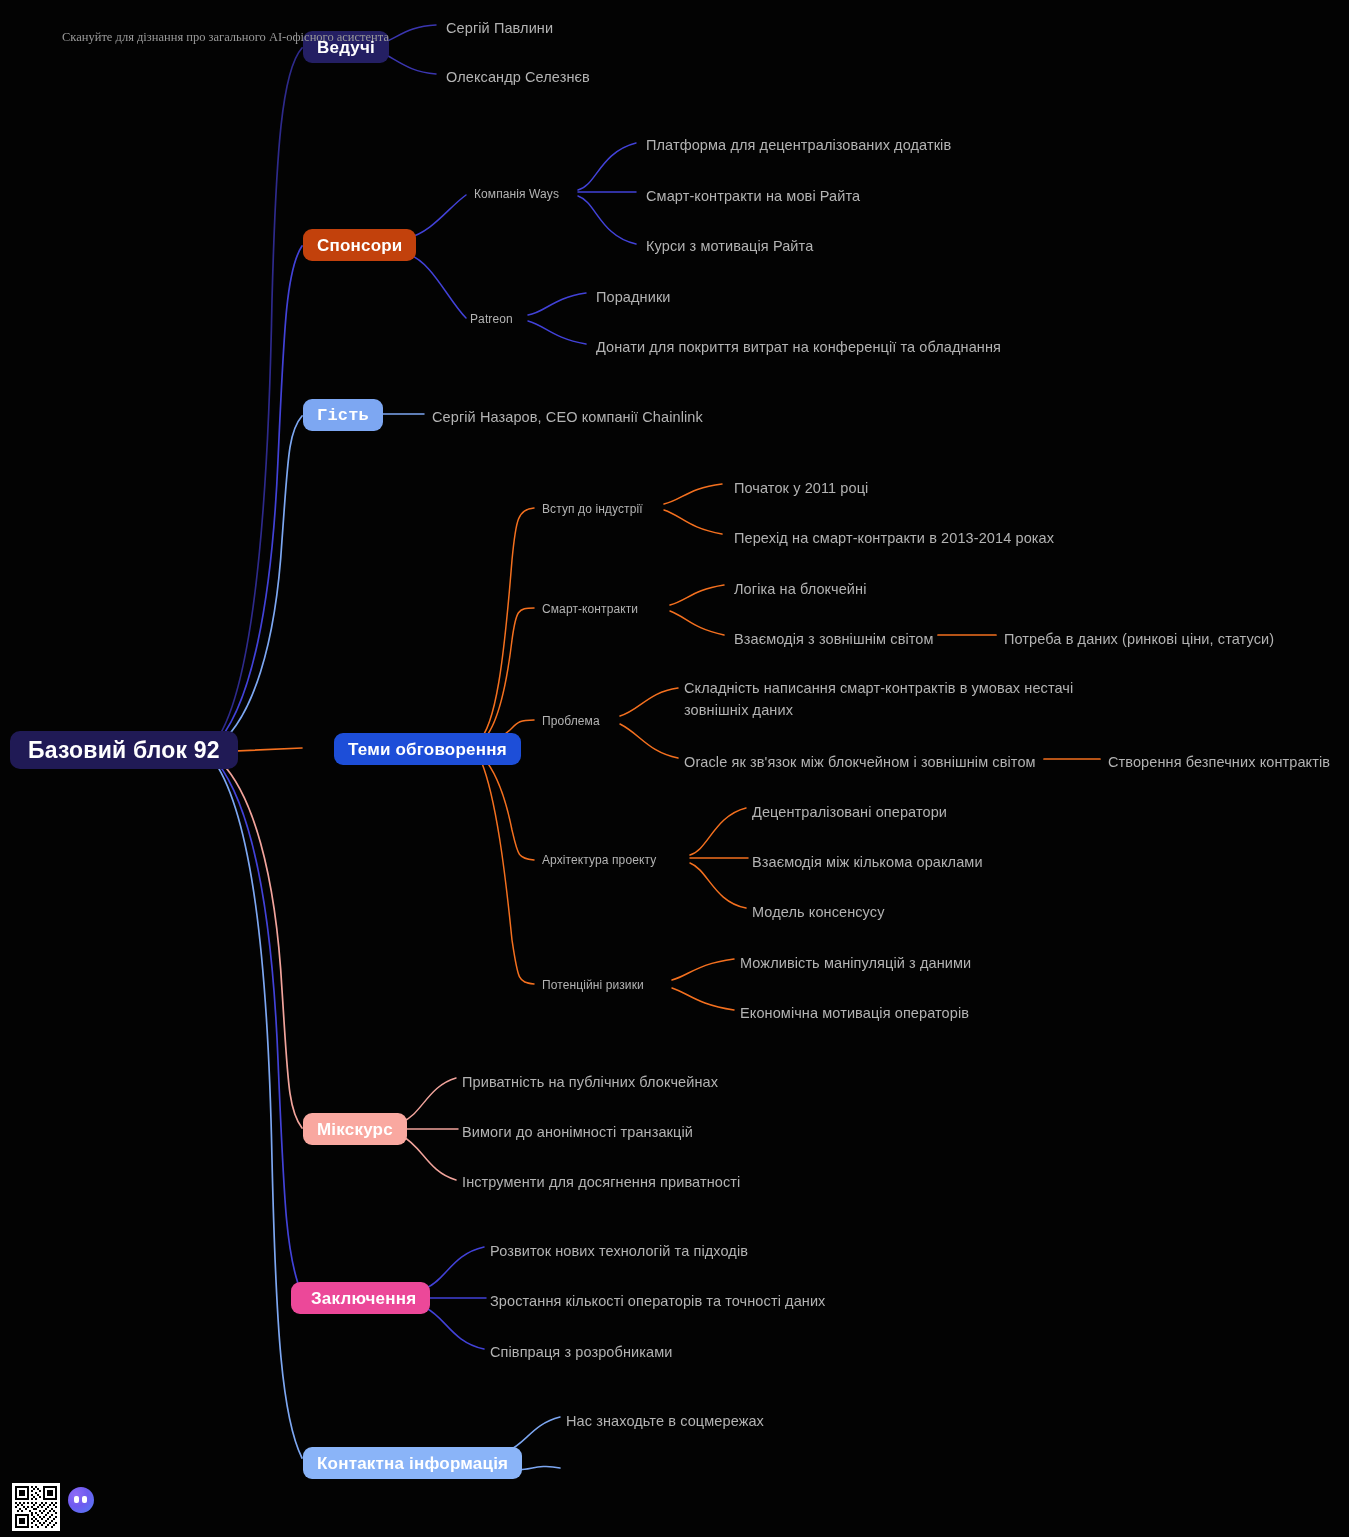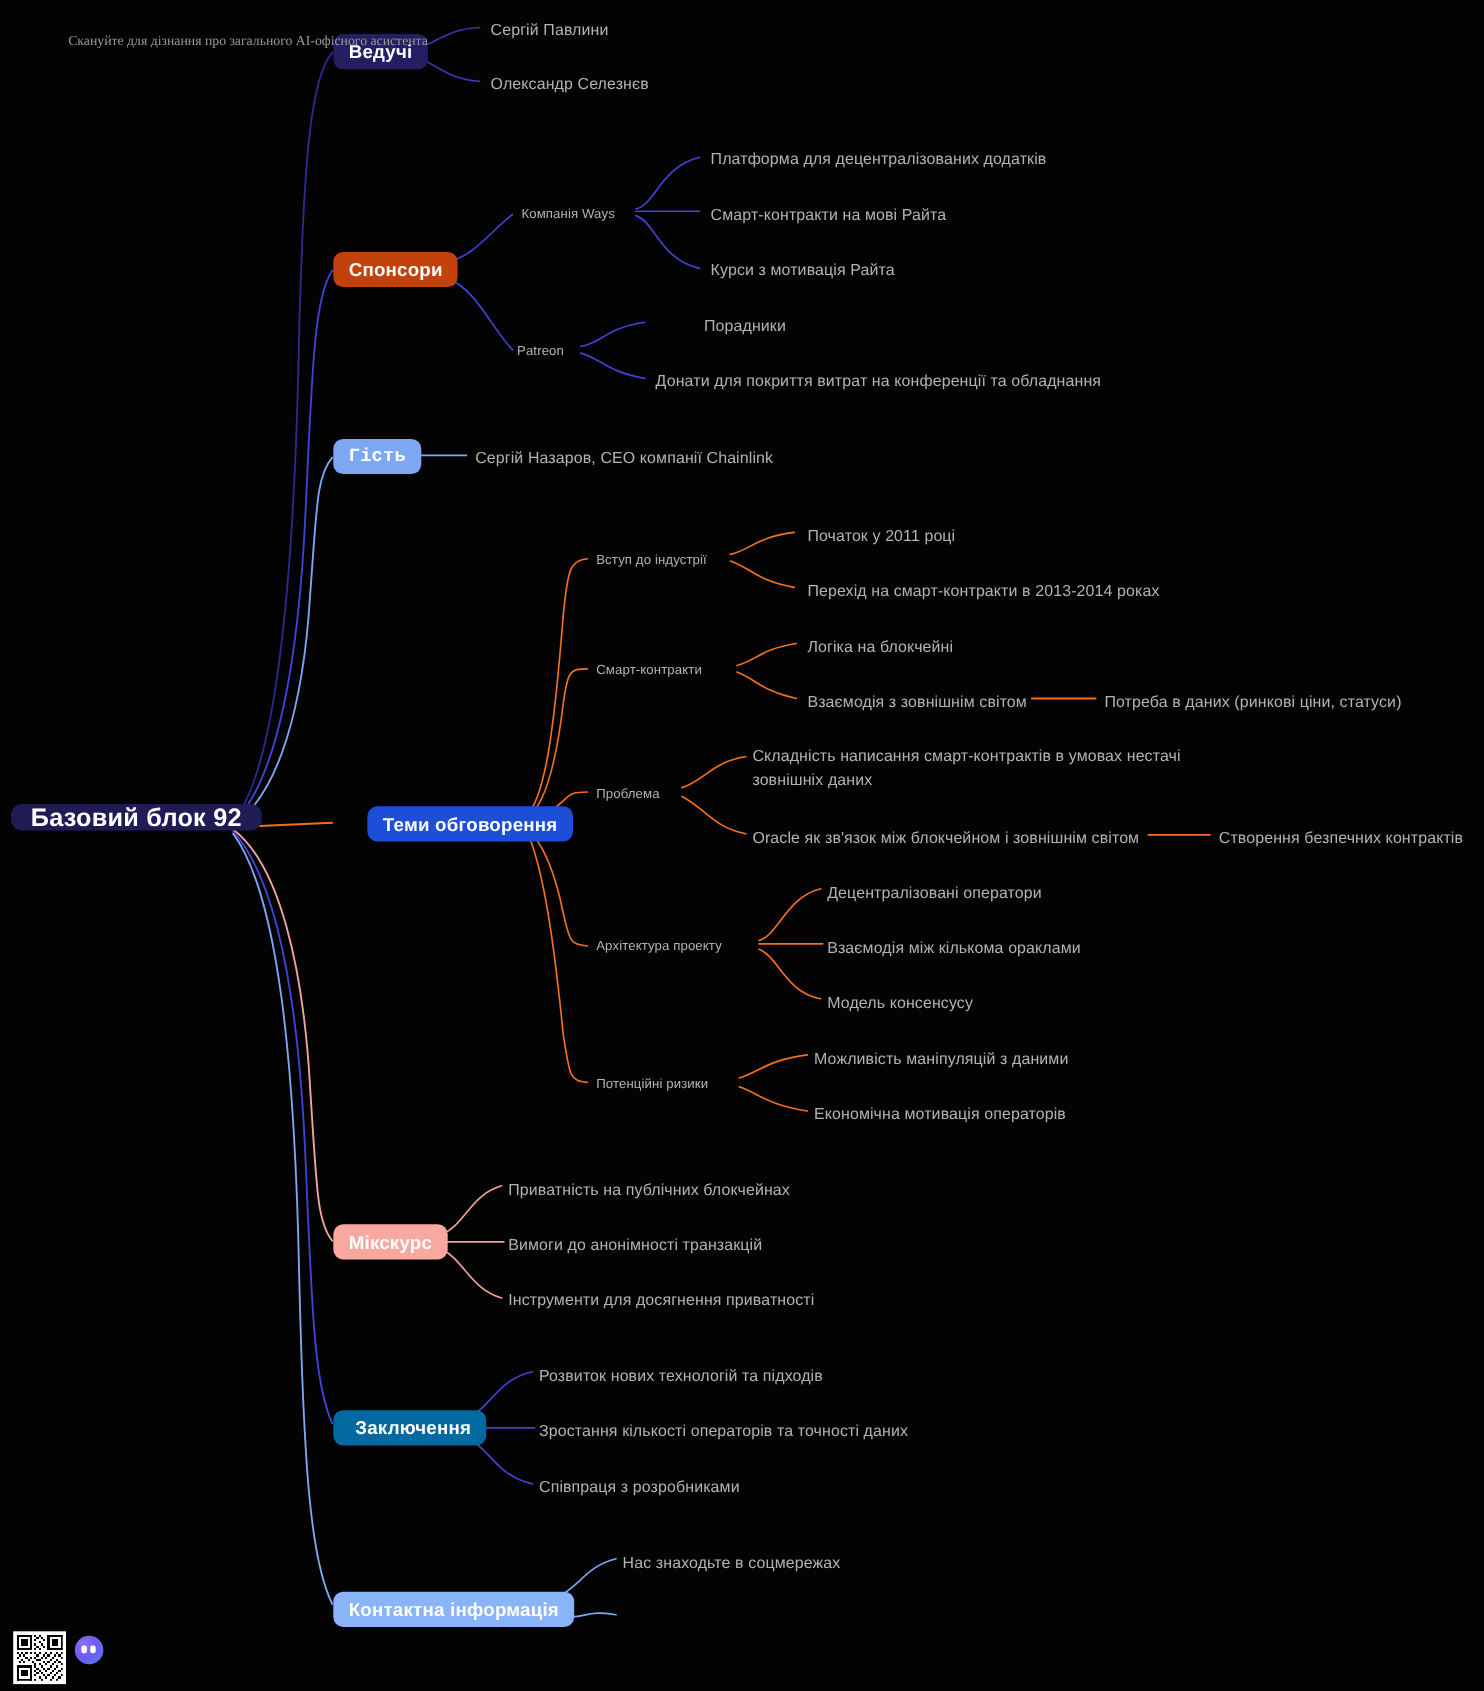--- a/index.html
+++ b/index.html
@@ -10,21 +10,21 @@
   }
   #stage{position:absolute;inset:0;width:1349px;height:1537px;}
   svg#edges{position:absolute;left:0;top:0;width:1349px;height:1537px;pointer-events:none;}
   .node{
     position:absolute;box-sizing:border-box;
     display:flex;align-items:center;justify-content:center;
     border-radius:9px;color:#ffffff;white-space:nowrap;
     font-weight:700;letter-spacing:.2px;line-height:1;
   }
   .node.root{
-    font-size:23px;padding:0 18px;height:24px;
+    font-size:23px;padding:0 18px;height:38px;
     background:#201a55;border-radius:10px;
   }
   .node.branch{font-size:17px;padding:0 14px;height:32px;}
   .leaf{
     position:absolute;color:#b3b3b3;font-size:14.5px;
     white-space:nowrap;line-height:1.55;letter-spacing:.1px;
     font-weight:400;
   }
   .leaf.wrap{white-space:normal;width:430px;}
   .leaf.mid{color:#b3b3b3;font-size:12px;}
@@ -126,21 +126,21 @@
   <div class="node branch" style="left:303px;top:31px;background:#241f63;">Ведучі</div>
   <div class="leaf" style="left:446px;top:17px;">Сергій Павлини</div>
   <div class="leaf" style="left:446px;top:66px;">Олександр Селезнєв</div>
 
   <div class="node branch" style="left:303px;top:229px;background:#c2410c;">Спонсори</div>
   <div class="leaf mid" style="left:474px;top:185px;">Компанія Ways</div>
   <div class="leaf mid" style="left:470px;top:310px;">Patreon</div>
   <div class="leaf" style="left:646px;top:134px;">Платформа для децентралізованих додатків</div>
   <div class="leaf" style="left:646px;top:185px;">Смарт-контракти на мові Райта</div>
   <div class="leaf" style="left:646px;top:235px;">Курси з мотивація Райта</div>
-  <div class="leaf" style="left:596px;top:286px;margin-left:44px;">Порадники</div>
+  <div class="leaf" style="left:596px;top:286px;">Порадники</div>
   <div class="leaf" style="left:596px;top:336px;">Донати для покриття витрат на конференції та обладнання</div>
 
   <div class="node branch" style="left:303px;top:399px;background:#7da7f2;font-family:Liberation Mono, monospace;">Гість</div>
   <div class="leaf" style="left:432px;top:406px;">Сергій Назаров, CEO компанії Chainlink</div>
 
   <div class="node branch" style="left:303px;top:733px;background:#1d4ed8;margin-left:31px;">Теми обговорення</div>
 
   <div class="leaf mid" style="left:542px;top:500px;">Вступ до індустрії</div>
   <div class="leaf" style="left:734px;top:477px;">Початок у 2011 році</div>
   <div class="leaf" style="left:734px;top:527px;">Перехід на смарт-контракти в 2013-2014 роках</div>
@@ -162,21 +162,21 @@
 
   <div class="leaf mid" style="left:542px;top:976px;">Потенційні ризики</div>
   <div class="leaf" style="left:740px;top:952px;">Можливість маніпуляцій з даними</div>
   <div class="leaf" style="left:740px;top:1002px;">Економічна мотивація операторів</div>
 
   <div class="node branch" style="left:303px;top:1113px;background:#f9a8a0;">Мікскурс</div>
   <div class="leaf" style="left:462px;top:1071px;">Приватність на публічних блокчейнах</div>
   <div class="leaf" style="left:462px;top:1121px;">Вимоги до анонімності транзакцій</div>
   <div class="leaf" style="left:462px;top:1171px;">Інструменти для досягнення приватності</div>
 
-  <div class="node branch" style="left:303px;top:1282px;background:#0369a1;padding-left:20px;">Заключення</div>
+  <div class="node branch" style="left:291px;top:1282px;background:#ec4899;padding-left:20px;">Заключення</div>
   <div class="leaf" style="left:490px;top:1240px;">Розвиток нових технологій та підходів</div>
   <div class="leaf" style="left:490px;top:1290px;">Зростання кількості операторів та точності даних</div>
   <div class="leaf" style="left:490px;top:1341px;">Співпраця з розробниками</div>
 
   <div class="node branch" style="left:303px;top:1447px;background:#8ab4f8;">Контактна інформація</div>
   <div class="leaf" style="left:566px;top:1410px;">Нас знаходьте в соцмережах</div>
 
   <div id="footer">
     <div id="qr">
       <svg viewBox="0 0 21 21" width="42" height="42" shape-rendering="crispEdges">

